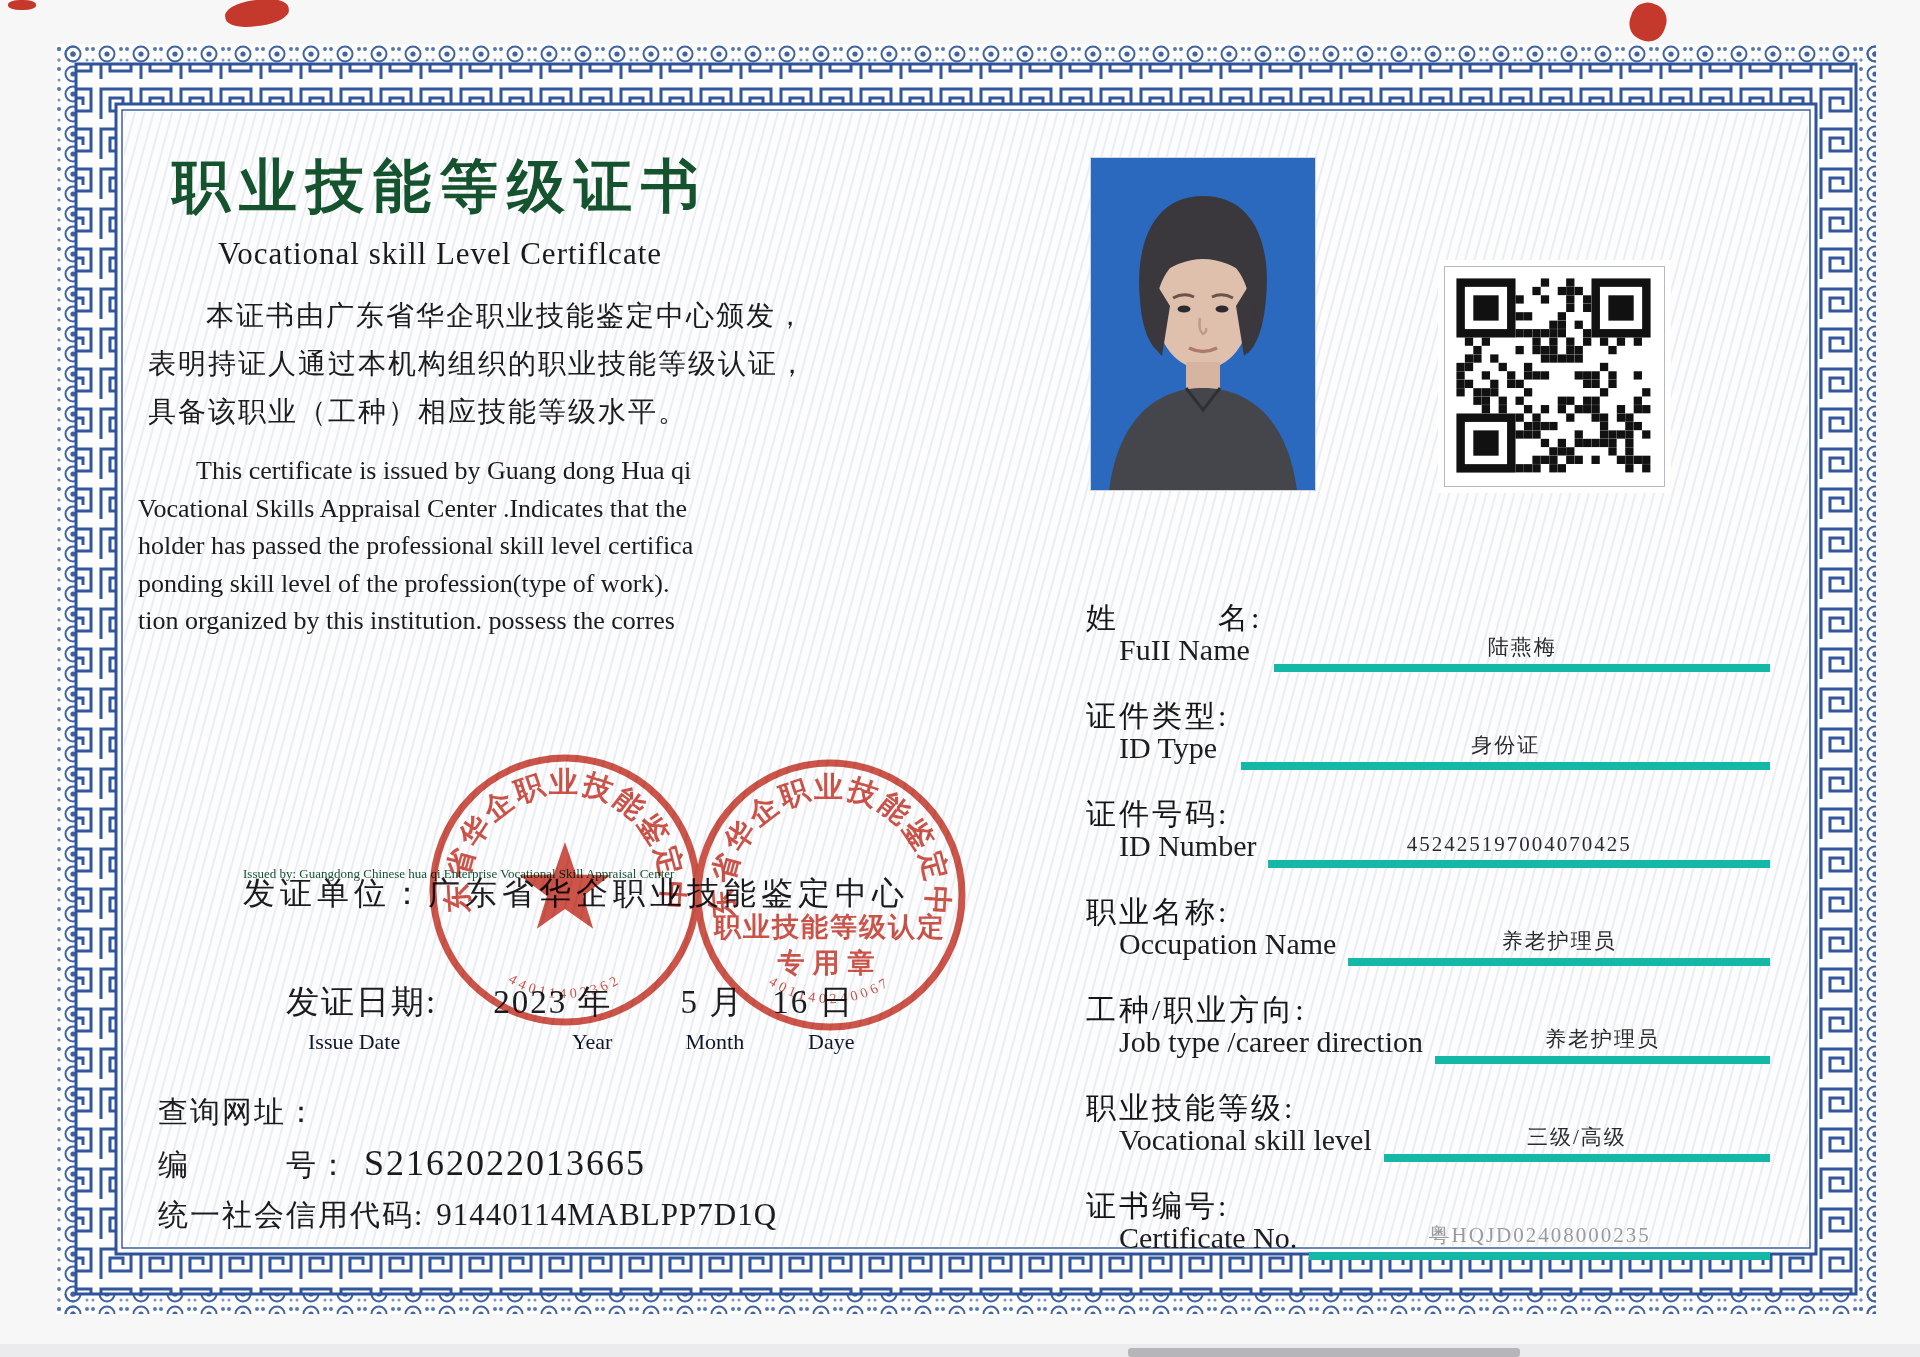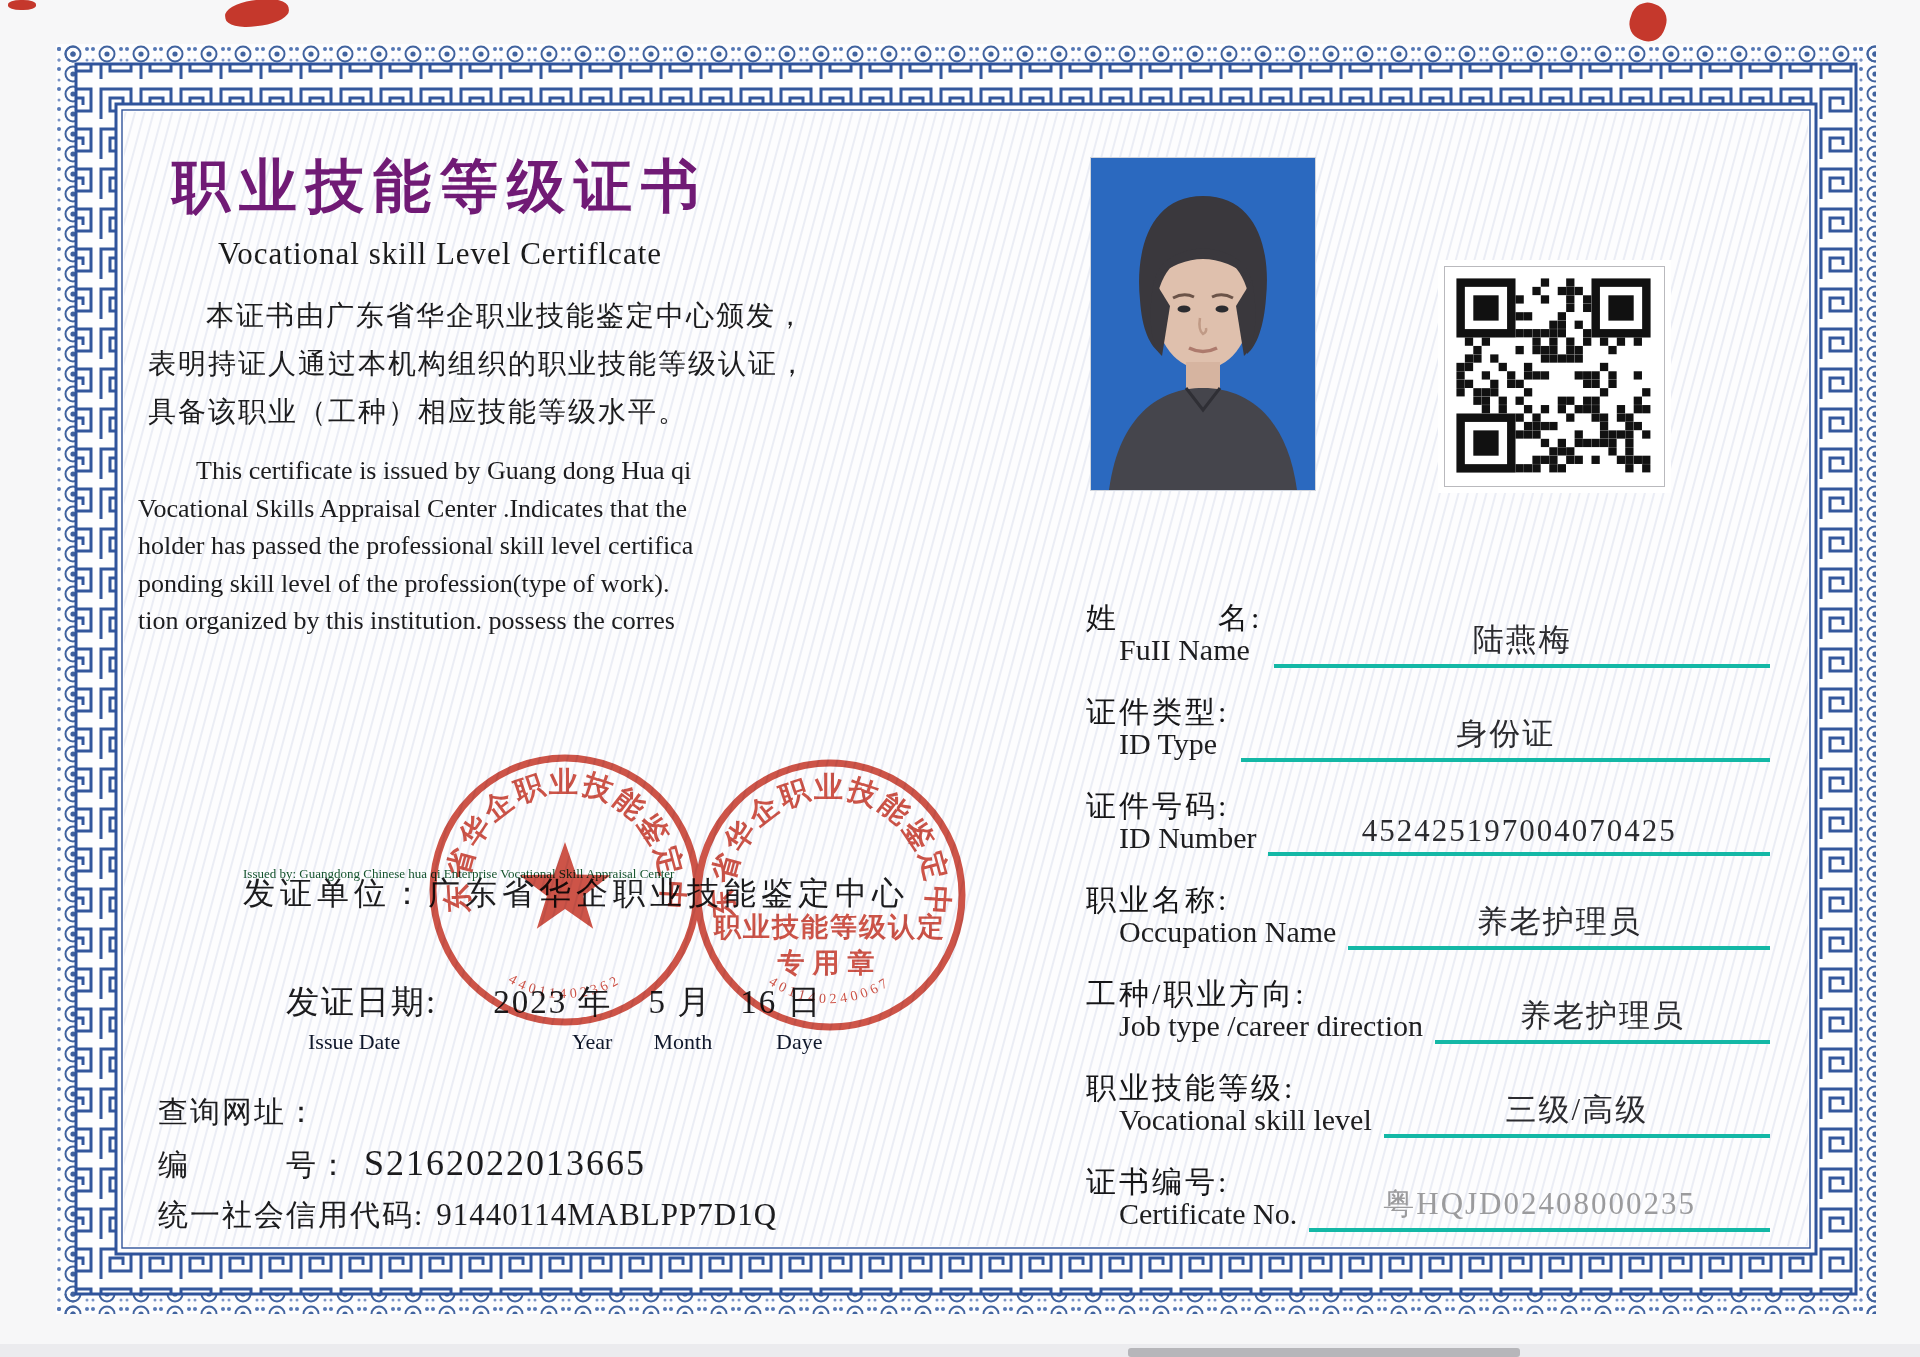--- a/index.html
+++ b/index.html
@@ -8,55 +8,55 @@
     background:#f7f7f8;
     font-family:"Liberation Serif","DejaVu Serif",serif;
     color:#1c1c1e;
   }
   .abs{position:absolute;}
   
   .cert{position:absolute;left:56px;top:44px;width:1820px;height:1270px;background:#fdfdfe;}
   .cert svg.frame{position:absolute;left:0;top:0;width:100%;height:100%;}
   
   .title-block{left:150px;top:148px;width:580px;text-align:center;z-index:2;}
-  .title-cn{font-size:58px;font-weight:700;letter-spacing:9px;color:#701a75;}
+  .title-cn{font-size:58px;font-weight:700;letter-spacing:9px;color:#14532d;}
   .title-en{font-size:31px;margin-top:10px;letter-spacing:1px;color:#1a1a1a;}
   .intro-cn{left:148px;top:292px;width:668px;font-size:28px;line-height:48px;z-index:2;letter-spacing:2px;}
   .intro-cn .ind{text-indent:58px;}
   .intro-en{left:138px;top:452px;width:680px;font-size:26px;line-height:37.5px;z-index:2;}
   .intro-en .ind{text-indent:58px;}
   .issuer-line{left:243px;top:872px;font-size:32px;letter-spacing:5px;z-index:2;white-space:nowrap;}
   .issuer-en{left:243px;top:866px;font-size:13px;color:#14532d;z-index:2;white-space:nowrap;}
   .date-row{left:286px;top:980px;display:flex;align-items:flex-start;z-index:2;}
   .date-grp{display:flex;flex-direction:column;}
   .date-main{font-size:33px;letter-spacing:2px;white-space:nowrap;}
   .date-sub{font-size:22px;color:#0f172a;margin-top:4px;}
   .g1 .date-sub{padding-left:22px;}
   .g2,.g3,.g4{text-align:right;}
-  .g2{margin-left:56px;} .g3{margin-left:36px;text-align:right;} .g4{margin-left:28px;}
+  .g2{margin-left:56px;} .g3{margin-left:68px;text-align:right;} .g4{margin-left:28px;}
   .footer-block{left:158px;top:1092px;z-index:2;}
   .f-line{display:flex;align-items:baseline;margin-bottom:9px;white-space:nowrap;}
   .f-label{font-size:30px;letter-spacing:2px;}
   .f-web{font-size:40px;font-weight:600;letter-spacing:4px;margin-left:14px;color:#141416;}
   .f-serial{font-size:36px;letter-spacing:2px;margin-left:14px;}
   .f-credit{font-size:31px;letter-spacing:1px;margin-left:12px;}
   
   .stamps{left:410px;top:740px;width:570px;height:312px;z-index:5;mix-blend-mode:multiply;}
   
   .photo{left:1091px;top:158px;width:224px;height:332px;z-index:2;box-shadow:0 0 0 1px #cfd4dd;}
   .qr{left:1444px;top:266px;width:219px;height:219px;background:#fff;z-index:2;
       border:1px solid #b9b9bd;box-shadow:0 0 0 6px #ffffff;}
   .fields{left:1086px;top:600px;width:684px;z-index:2;}
   .field{display:flex;margin-bottom:26px;}
   .field-label{flex:0 0 auto;}
   .flabel-cn{font-size:30px;letter-spacing:3px;line-height:36px;white-space:nowrap;color:#161618;}
   .flabel-en{font-size:30px;line-height:27px;color:#1d1d1f;white-space:nowrap;margin-left:33px;}
-  .field-value{flex:1 1 auto;margin-left:12px;border-bottom:4px solid #14b8a6;
+  .field-value{flex:1 1 auto;margin-left:12px;border-bottom:8px solid #14b8a6;
       display:flex;align-items:flex-end;justify-content:center;
-      font-size:31px;letter-spacing:2px;height:61px;padding-bottom:3px;color:#2b2b2f;}
+      font-size:21px;letter-spacing:2px;height:61px;padding-bottom:3px;color:#2b2b2f;}
   .field-value.muted{color:#9b9b9d;}
   
   .art{position:absolute;background:#c5382c;border-radius:45%;}
   .scan-bottom{position:absolute;left:0;right:0;bottom:0;height:13px;background:#ebebee;}
   .scan-dark{position:absolute;bottom:0;height:9px;background:#8a8b90;border-radius:3px;opacity:.55;}
 </style>
 </head>
 <body>
 
 <div class="cert">

